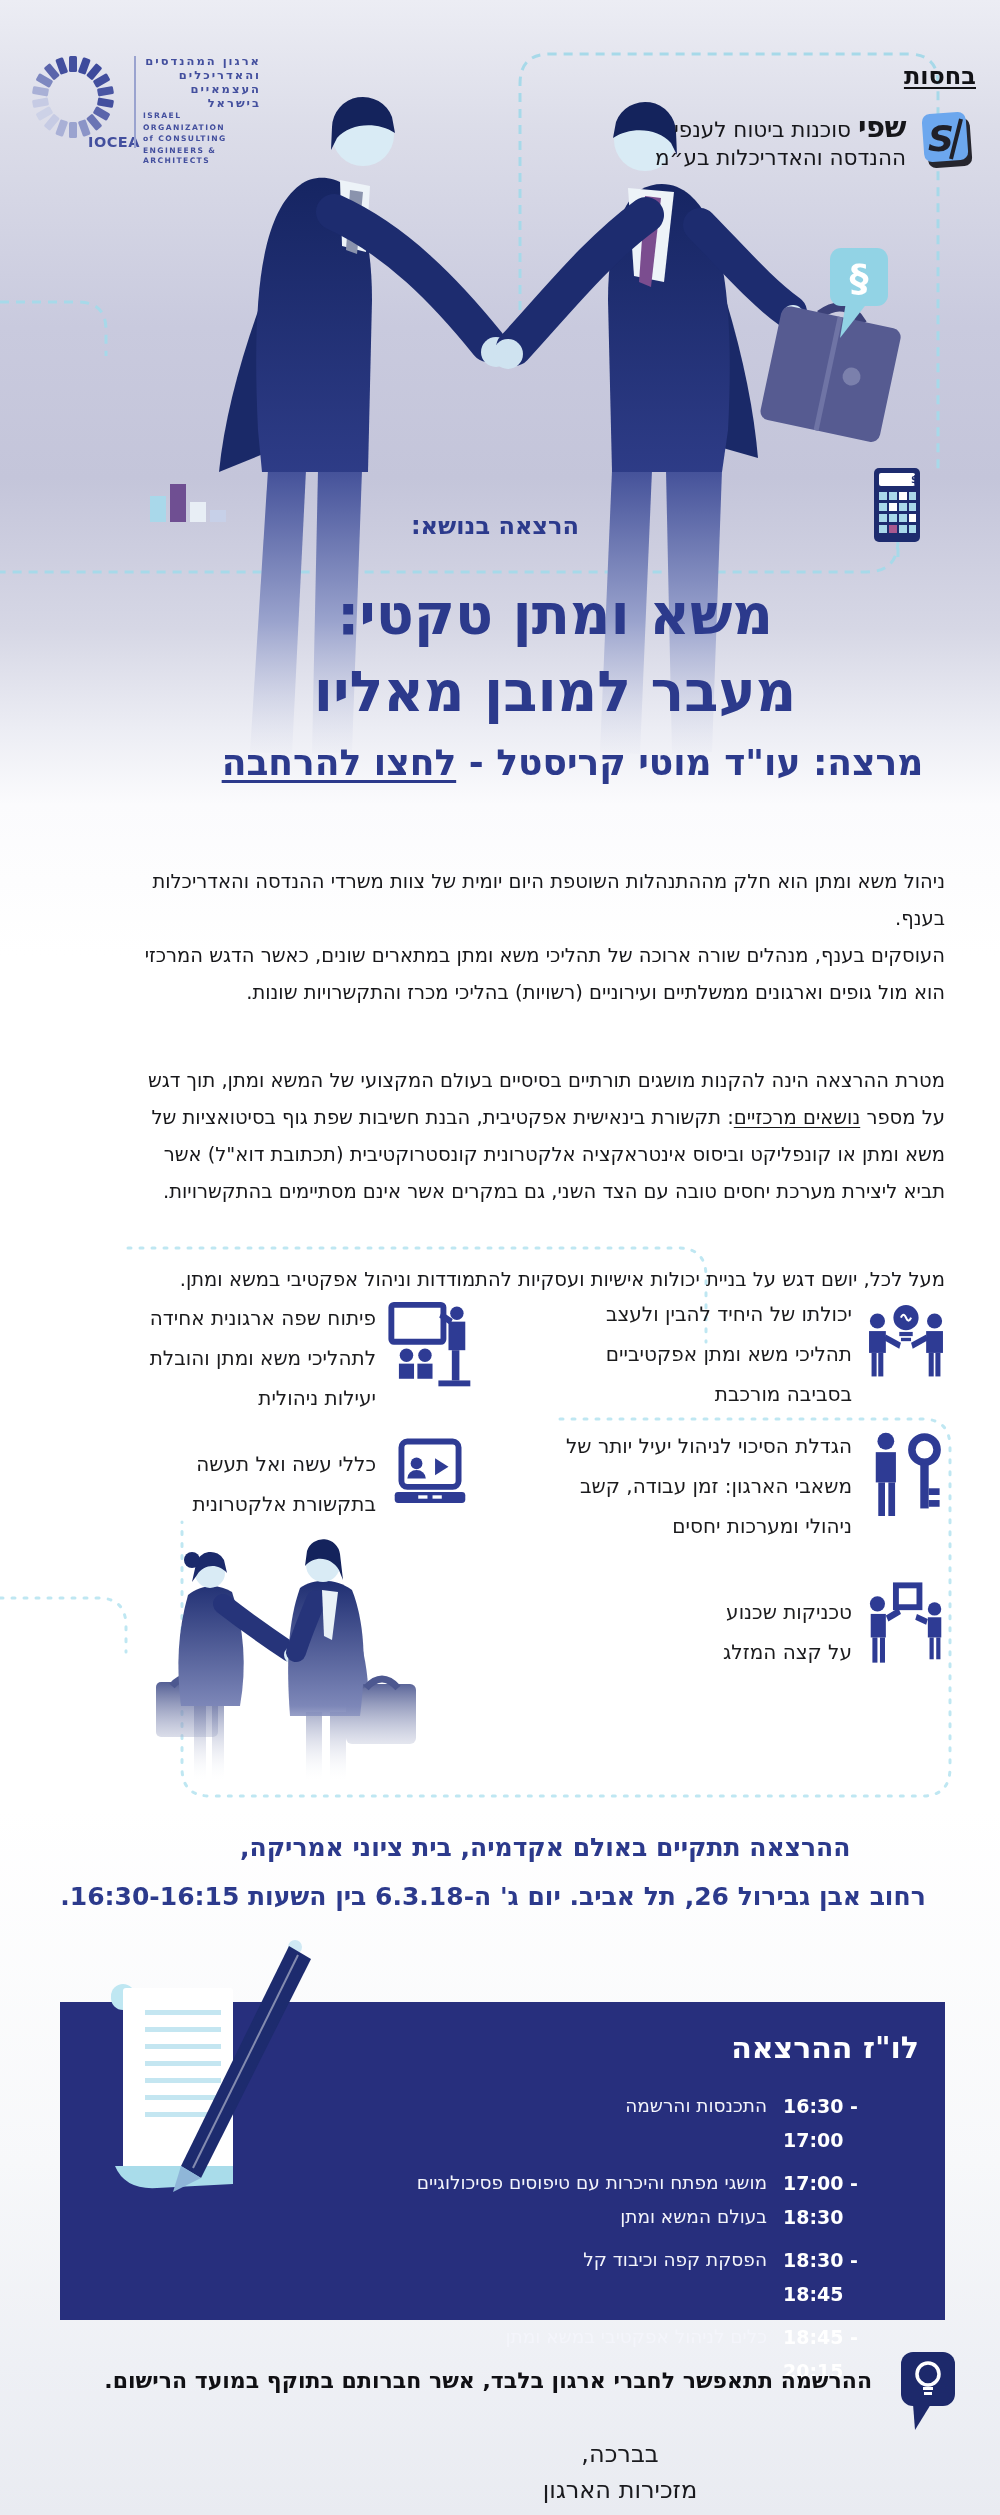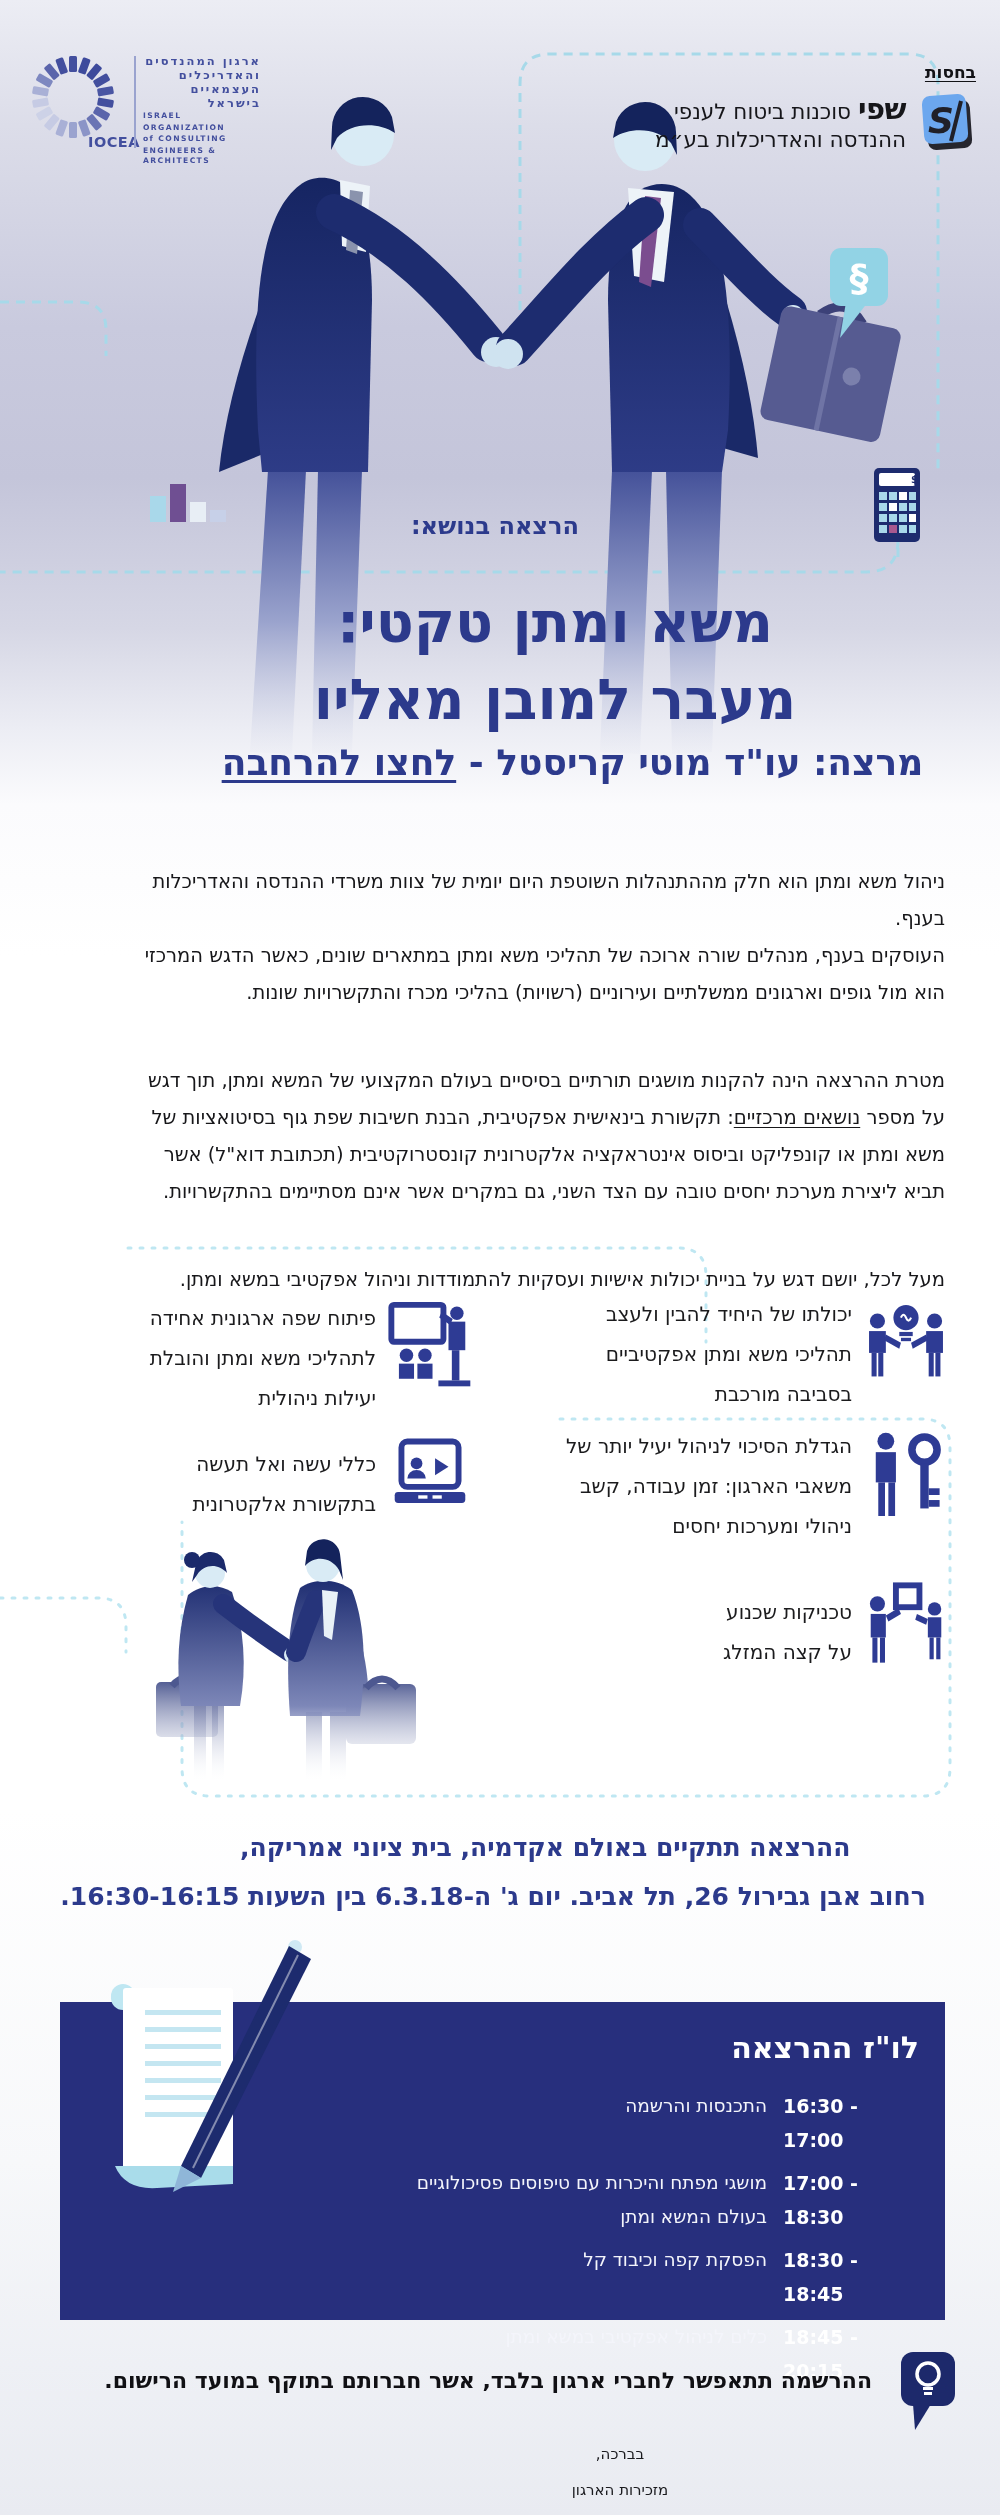--- a/index.html
+++ b/index.html
@@ -20,21 +20,21 @@
   .iocea{position:absolute;left:30px;top:50px;width:240px;height:104px;direction:ltr;z-index:3}
   .iocea .ring{position:absolute;left:0;top:4px}
   .iocea .acr{position:absolute;left:58px;top:84px;font-size:14.5px;font-weight:bold;color:#434f9e;letter-spacing:.5px}
   .iocea .div{position:absolute;left:104px;top:6px;width:2px;height:92px;background:#9aa3cf}
   .iocea .txt{position:absolute;left:113px;top:4px;width:118px}
   .iocea .he{direction:rtl;text-align:right;font-size:11.5px;line-height:14px;letter-spacing:2px;color:#434f9e;font-weight:bold}
   .iocea .en{direction:ltr;text-align:left;font-size:7.6px;line-height:10.5px;letter-spacing:1.4px;color:#434f9e;font-weight:bold;margin-top:1px}
 
   
   .sponsor{position:absolute;right:24px;top:62px;text-align:right;z-index:3}
-  .sponsor .label{display:inline-block;font-size:17px;font-weight:bold;color:#121216;text-decoration:underline;text-underline-offset:3px;margin-bottom:9px}
+  .sponsor .label{display:inline-block;font-size:24px;font-weight:bold;color:#121216;text-decoration:underline;text-underline-offset:3px;margin-bottom:19px}
   .sponsor .row{display:flex;gap:12px;align-items:flex-start}
   .sponsor .lines{font-size:21.5px;color:#16161a;line-height:28px;padding-top:4px}
   .sponsor .brand{font-size:29px;font-weight:bold;letter-spacing:-0.5px}
 
   .kicker{position:absolute;top:512px;left:0;right:10px;text-align:center;
     font-size:24px;font-weight:bold;color:#2c3a8c;z-index:3}
   .title{position:absolute;top:576px;left:110px;right:0;text-align:center;
     font-size:56px;line-height:77px;font-weight:bold;color:#2c3a8c;z-index:3}
   .lecturer{position:absolute;top:742px;left:145px;right:0;text-align:center;
     font-size:36px;font-weight:bold;color:#2c3a8c;z-index:3;white-space:nowrap}
@@ -70,21 +70,21 @@
   .s-rows{margin:24px 52px 0 0}
   .s-row{display:flex;gap:16px;margin-bottom:9px;align-items:flex-start}
   .s-time{flex:0 0 110px;font-weight:bold;color:#fff;font-size:19px;line-height:34px;text-align:left}
   .s-desc{color:#f4f5fb;font-size:18.5px;line-height:34px;white-space:pre-line;text-align:right;max-width:430px}
 
   .scrollpen{position:absolute;left:95px;top:1938px;z-index:4}
 
   .fnote{position:absolute;top:2368px;right:128px;font-size:22px;font-weight:bold;color:#101014;z-index:3;white-space:nowrap}
   .fbubble{position:absolute;left:897px;top:2350px;z-index:3}
   .closing{position:absolute;top:2436px;left:240px;right:0;text-align:center;
-    font-size:15px;color:#1a1a1e;line-height:36px;z-index:3}
+    font-size:24px;color:#1a1a1e;line-height:36px;z-index:3}
 </style>
 </head>
 <body>
 
 <div class="page">
 
   <svg class="decor" width="1000" height="2515" viewBox="0 0 1000 2515" fill="none">
     <path d="M520,310 V84 Q520,54 550,54 H908 Q938,54 938,84 V470" stroke="#a7d9e9" stroke-width="3" stroke-dasharray="9 7"></path>
     <path d="M898,548 V560 M898,540 Q898,572 866,572 H0" stroke="#a7d9e9" stroke-width="3" stroke-dasharray="9 7"></path>
     <path d="M0,302 H78 Q106,302 106,330 V356" stroke="#a7d9e9" stroke-width="3" stroke-dasharray="9 7"></path>
@@ -222,21 +222,21 @@
       </svg>
       <div class="lines">
         <span class="brand">שפי</span>
         <span>סוכנות ביטוח לענפי</span><br>
         <span>ההנדסה והאדריכלות בע״מ</span>
       </div>
     </div>
   </div>
 
   <div class="kicker content">הרצאה בנושא:</div>
-  <h1 class="title content" style="margin:8px">
+  <h1 class="title content" style="margin:0">
     <span>משא ומתן טקטי:</span><br>
     <span>מעבר למובן מאליו</span>
   </h1>
   <div class="lecturer content">
     <span>מרצה: עו"ד מוטי קריסטל - </span><span class="link">לחצו להרחבה</span>
   </div>
 
   <div class="intro content">
     <p>ניהול משא ומתן הוא חלק מההתנהלות השוטפת היום יומית של צוות משרדי ההנדסה והאדריכלות
 בענף.

